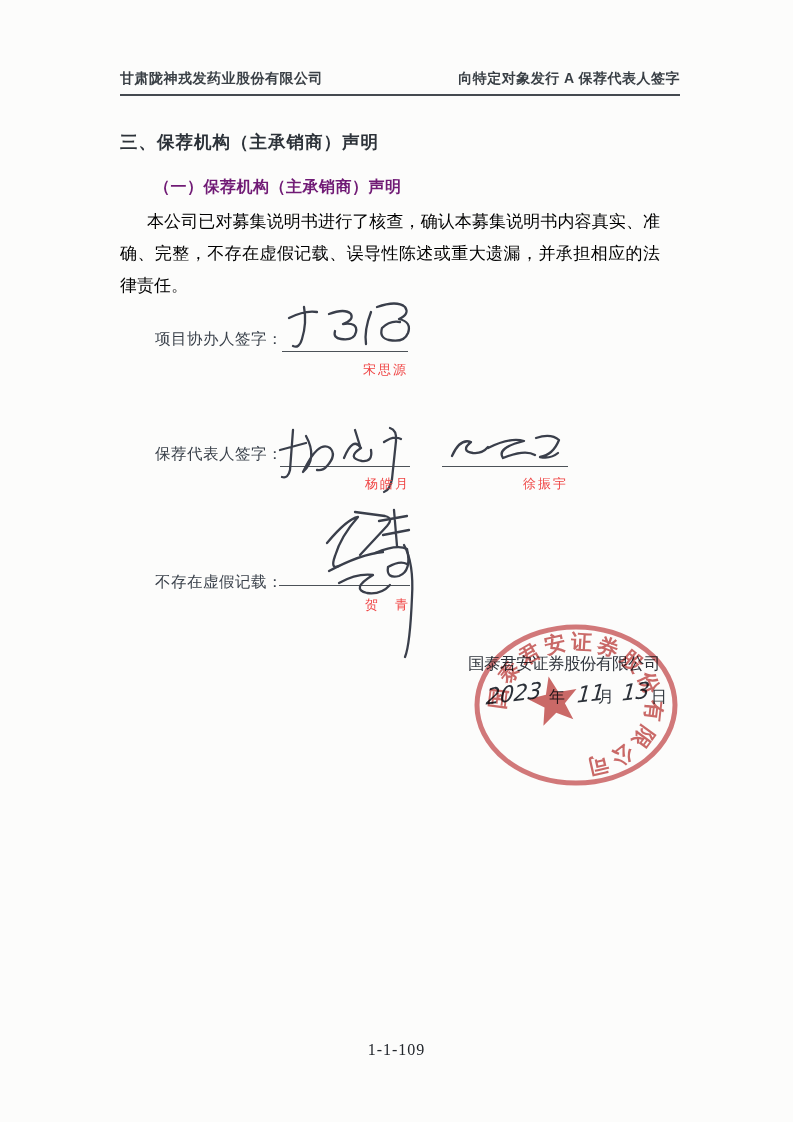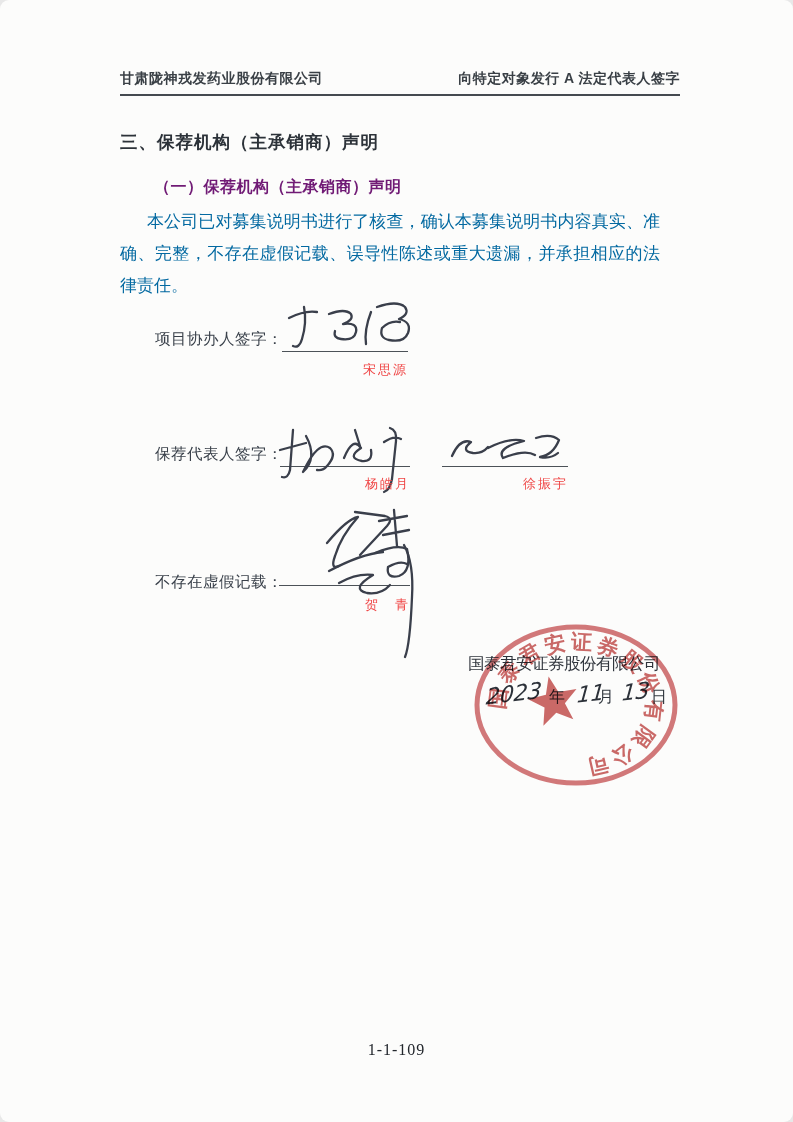--- a/index.html
+++ b/index.html
@@ -5,21 +5,20 @@
   html,body{margin:0;padding:0;}
   body{background:#e8e8e8;}
   .page{
     position:relative;
     width:793px;height:1122px;
     margin:0 auto;
     background:#fcfcfb;
     overflow:hidden;
     font-family:"Liberation Serif", serif;
     color:#373e48;
-    border-radius:9px;
   }
   .header{
     position:absolute;left:120px;top:70px;width:560px;
     display:flex;justify-content:space-between;align-items:flex-end;
     border-bottom:2px solid #454a50;
     padding-bottom:6px;
     font-family:"Liberation Sans", sans-serif;
     font-weight:bold;font-size:14px;color:#3a4046;
     letter-spacing:0.5px;
   }
@@ -32,21 +31,21 @@
   .subsection-title{
     position:absolute;left:154px;top:177px;
     font-family:"Liberation Sans", sans-serif;
     font-weight:bold;font-size:16px;color:#701a75;
     letter-spacing:0.5px;
   }
   .paragraph{
     position:absolute;left:120px;top:206px;width:540px;
     font-size:17px;line-height:32px;
     text-indent:27px;text-align:justify;
-    color:#0369a1;
+    color:#000000;
   }
   .sig-label{
     position:absolute;
     font-size:15.5px;color:#39404a;letter-spacing:0.5px;text-align:right;
   }
   .sig-line{
     position:absolute;height:0;
     border-bottom:1.6px solid #4c5258;
   }
   .sig-name{
@@ -77,21 +76,21 @@
     text-align:center;font-size:16px;color:#22262c;letter-spacing:1px;
   }
 </style>
 </head>
 <body>
 
 <div class="page">
 
   <div class="header">
     <span>甘肃陇神戎发药业股份有限公司</span>
-    <span>向特定对象发行 A 法定代表人签字</span>
+    <span>向特定对象发行 A 保荐代表人签字</span>
   </div>
 
   <div class="section-title">三、保荐机构（主承销商）声明</div>
 
   <div class="subsection-title">（一）保荐机构（主承销商）声明</div>
 
   <div class="paragraph">本公司已对募集说明书进行了核查，确认本募集说明书内容真实、准确、完整，不存在虚假记载、误导性陈述或重大遗漏，并承担相应的法律责任。</div>
 
   <div class="sig-label" style="left:155px;top:329px">项目协办人签字：</div>
   <div class="sig-line" style="left:282px;top:351px;width:126px"></div>

